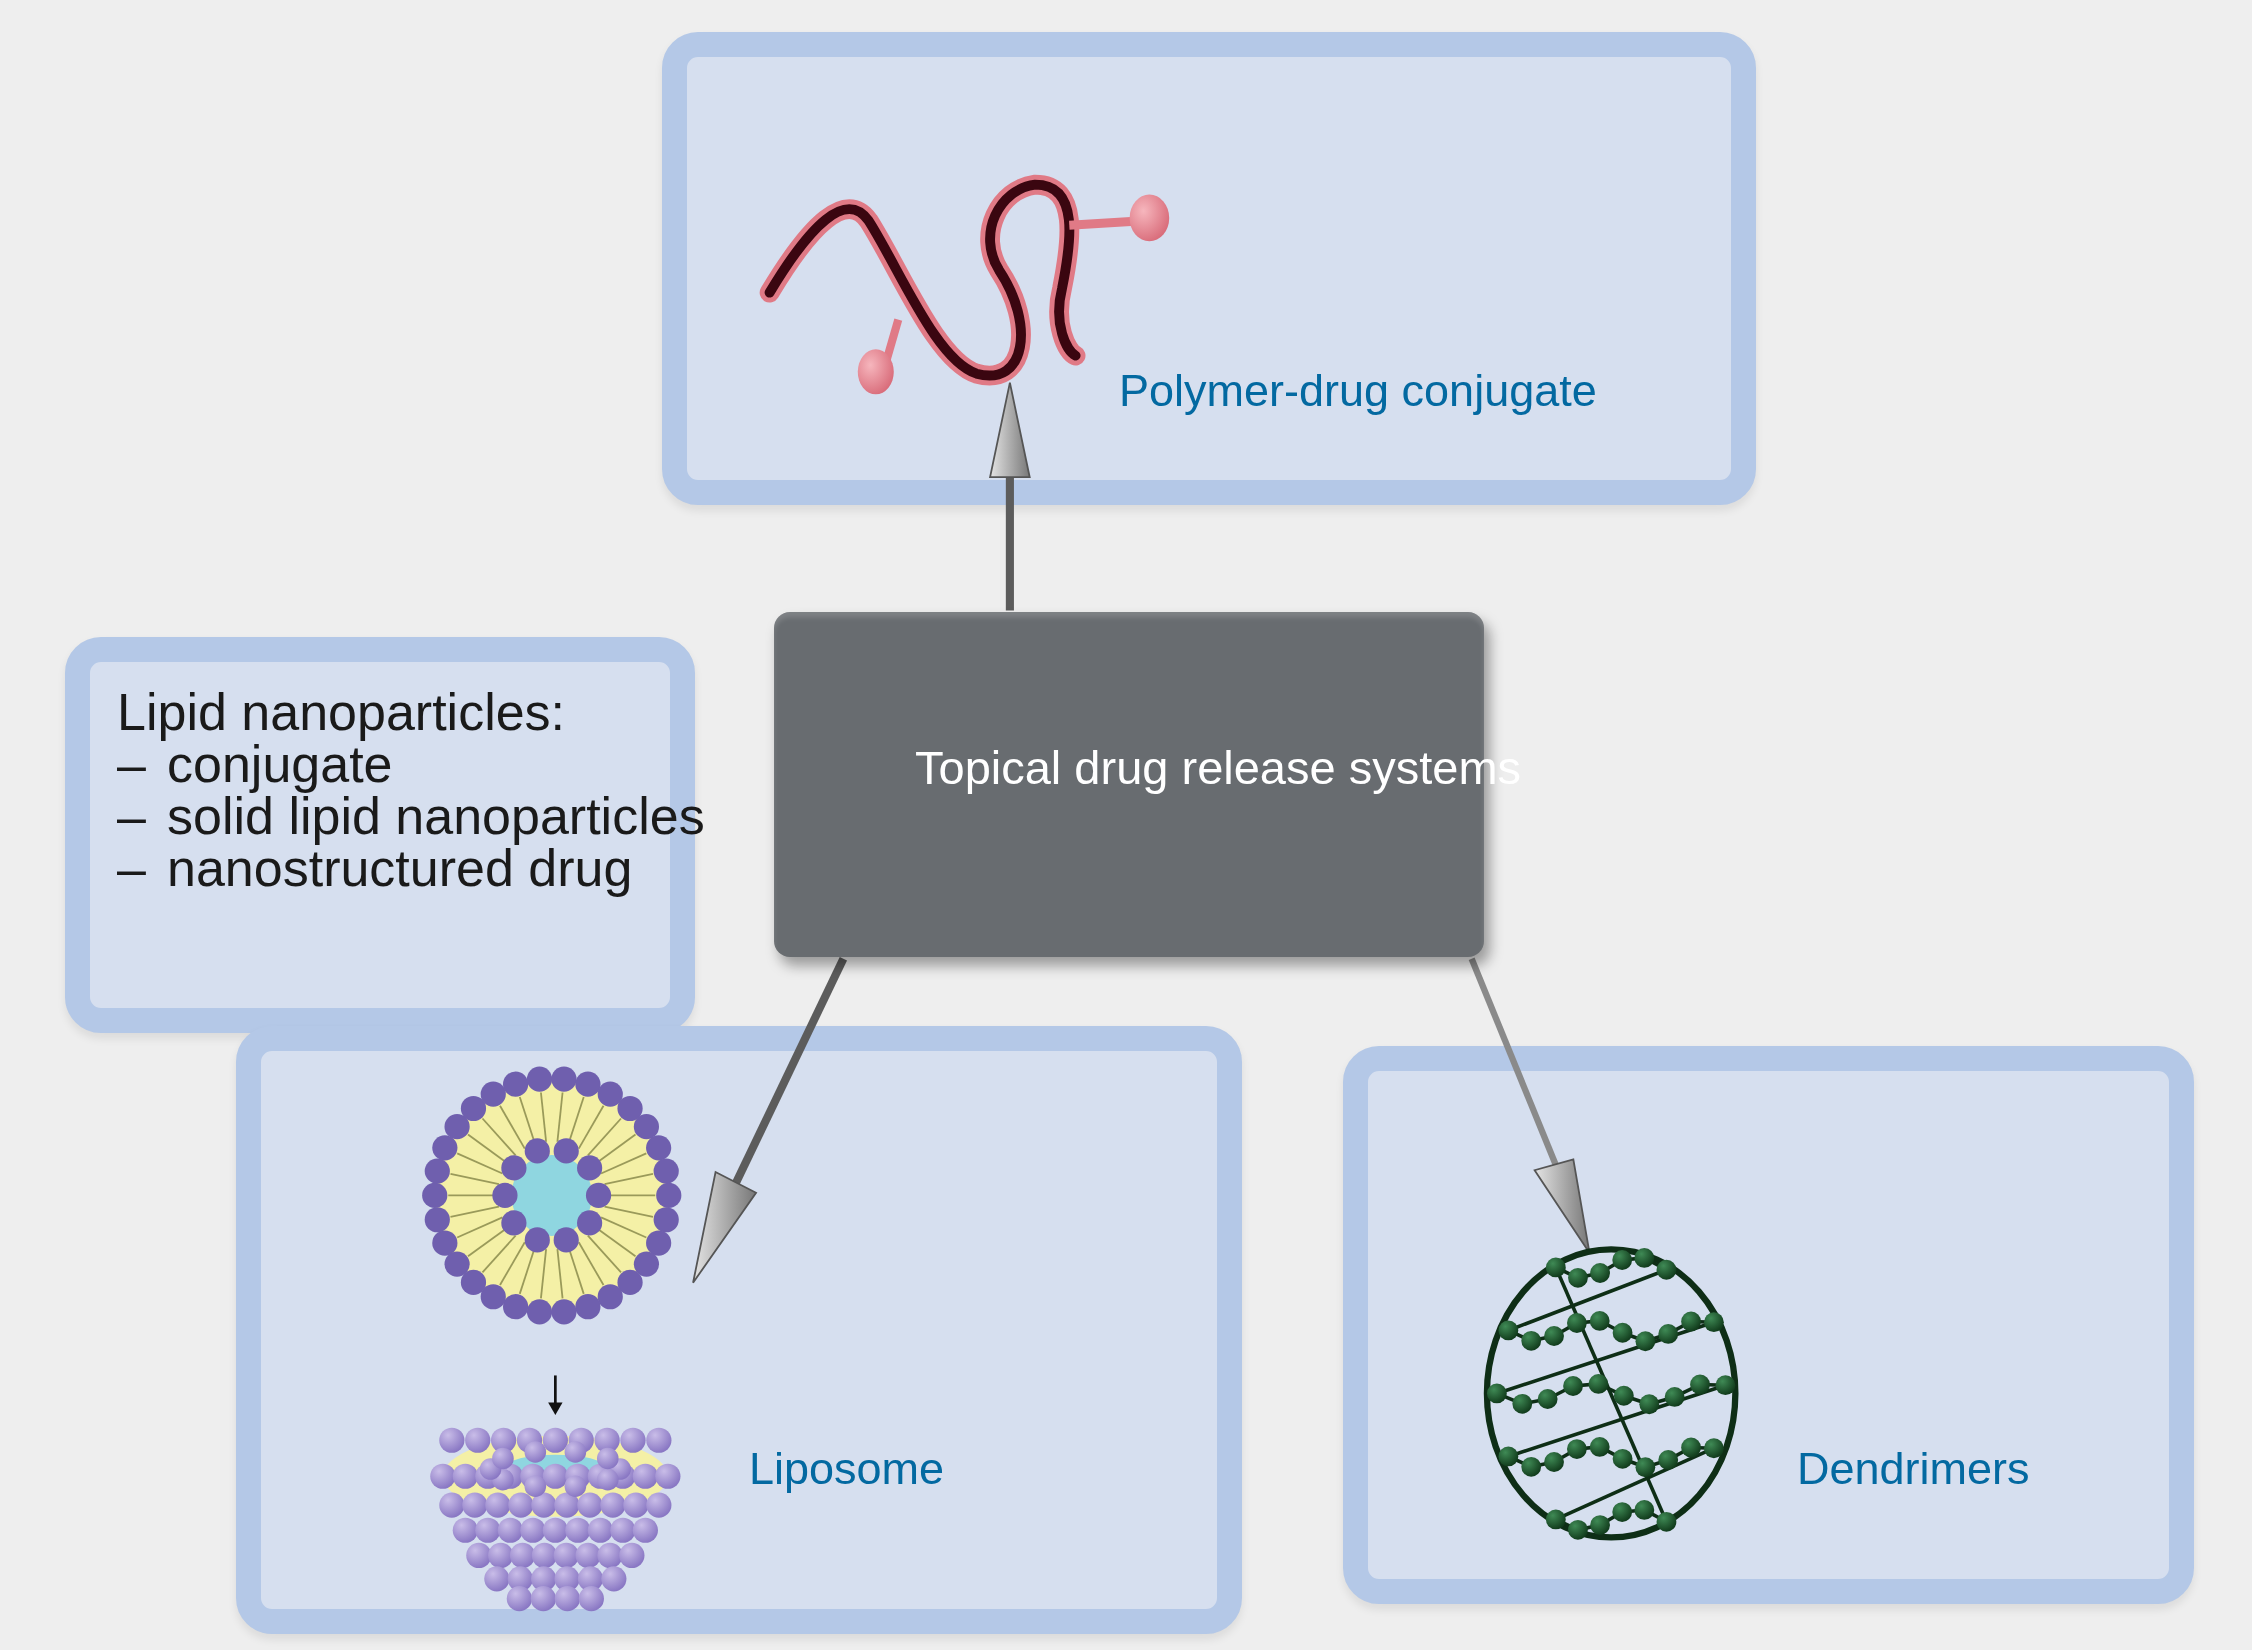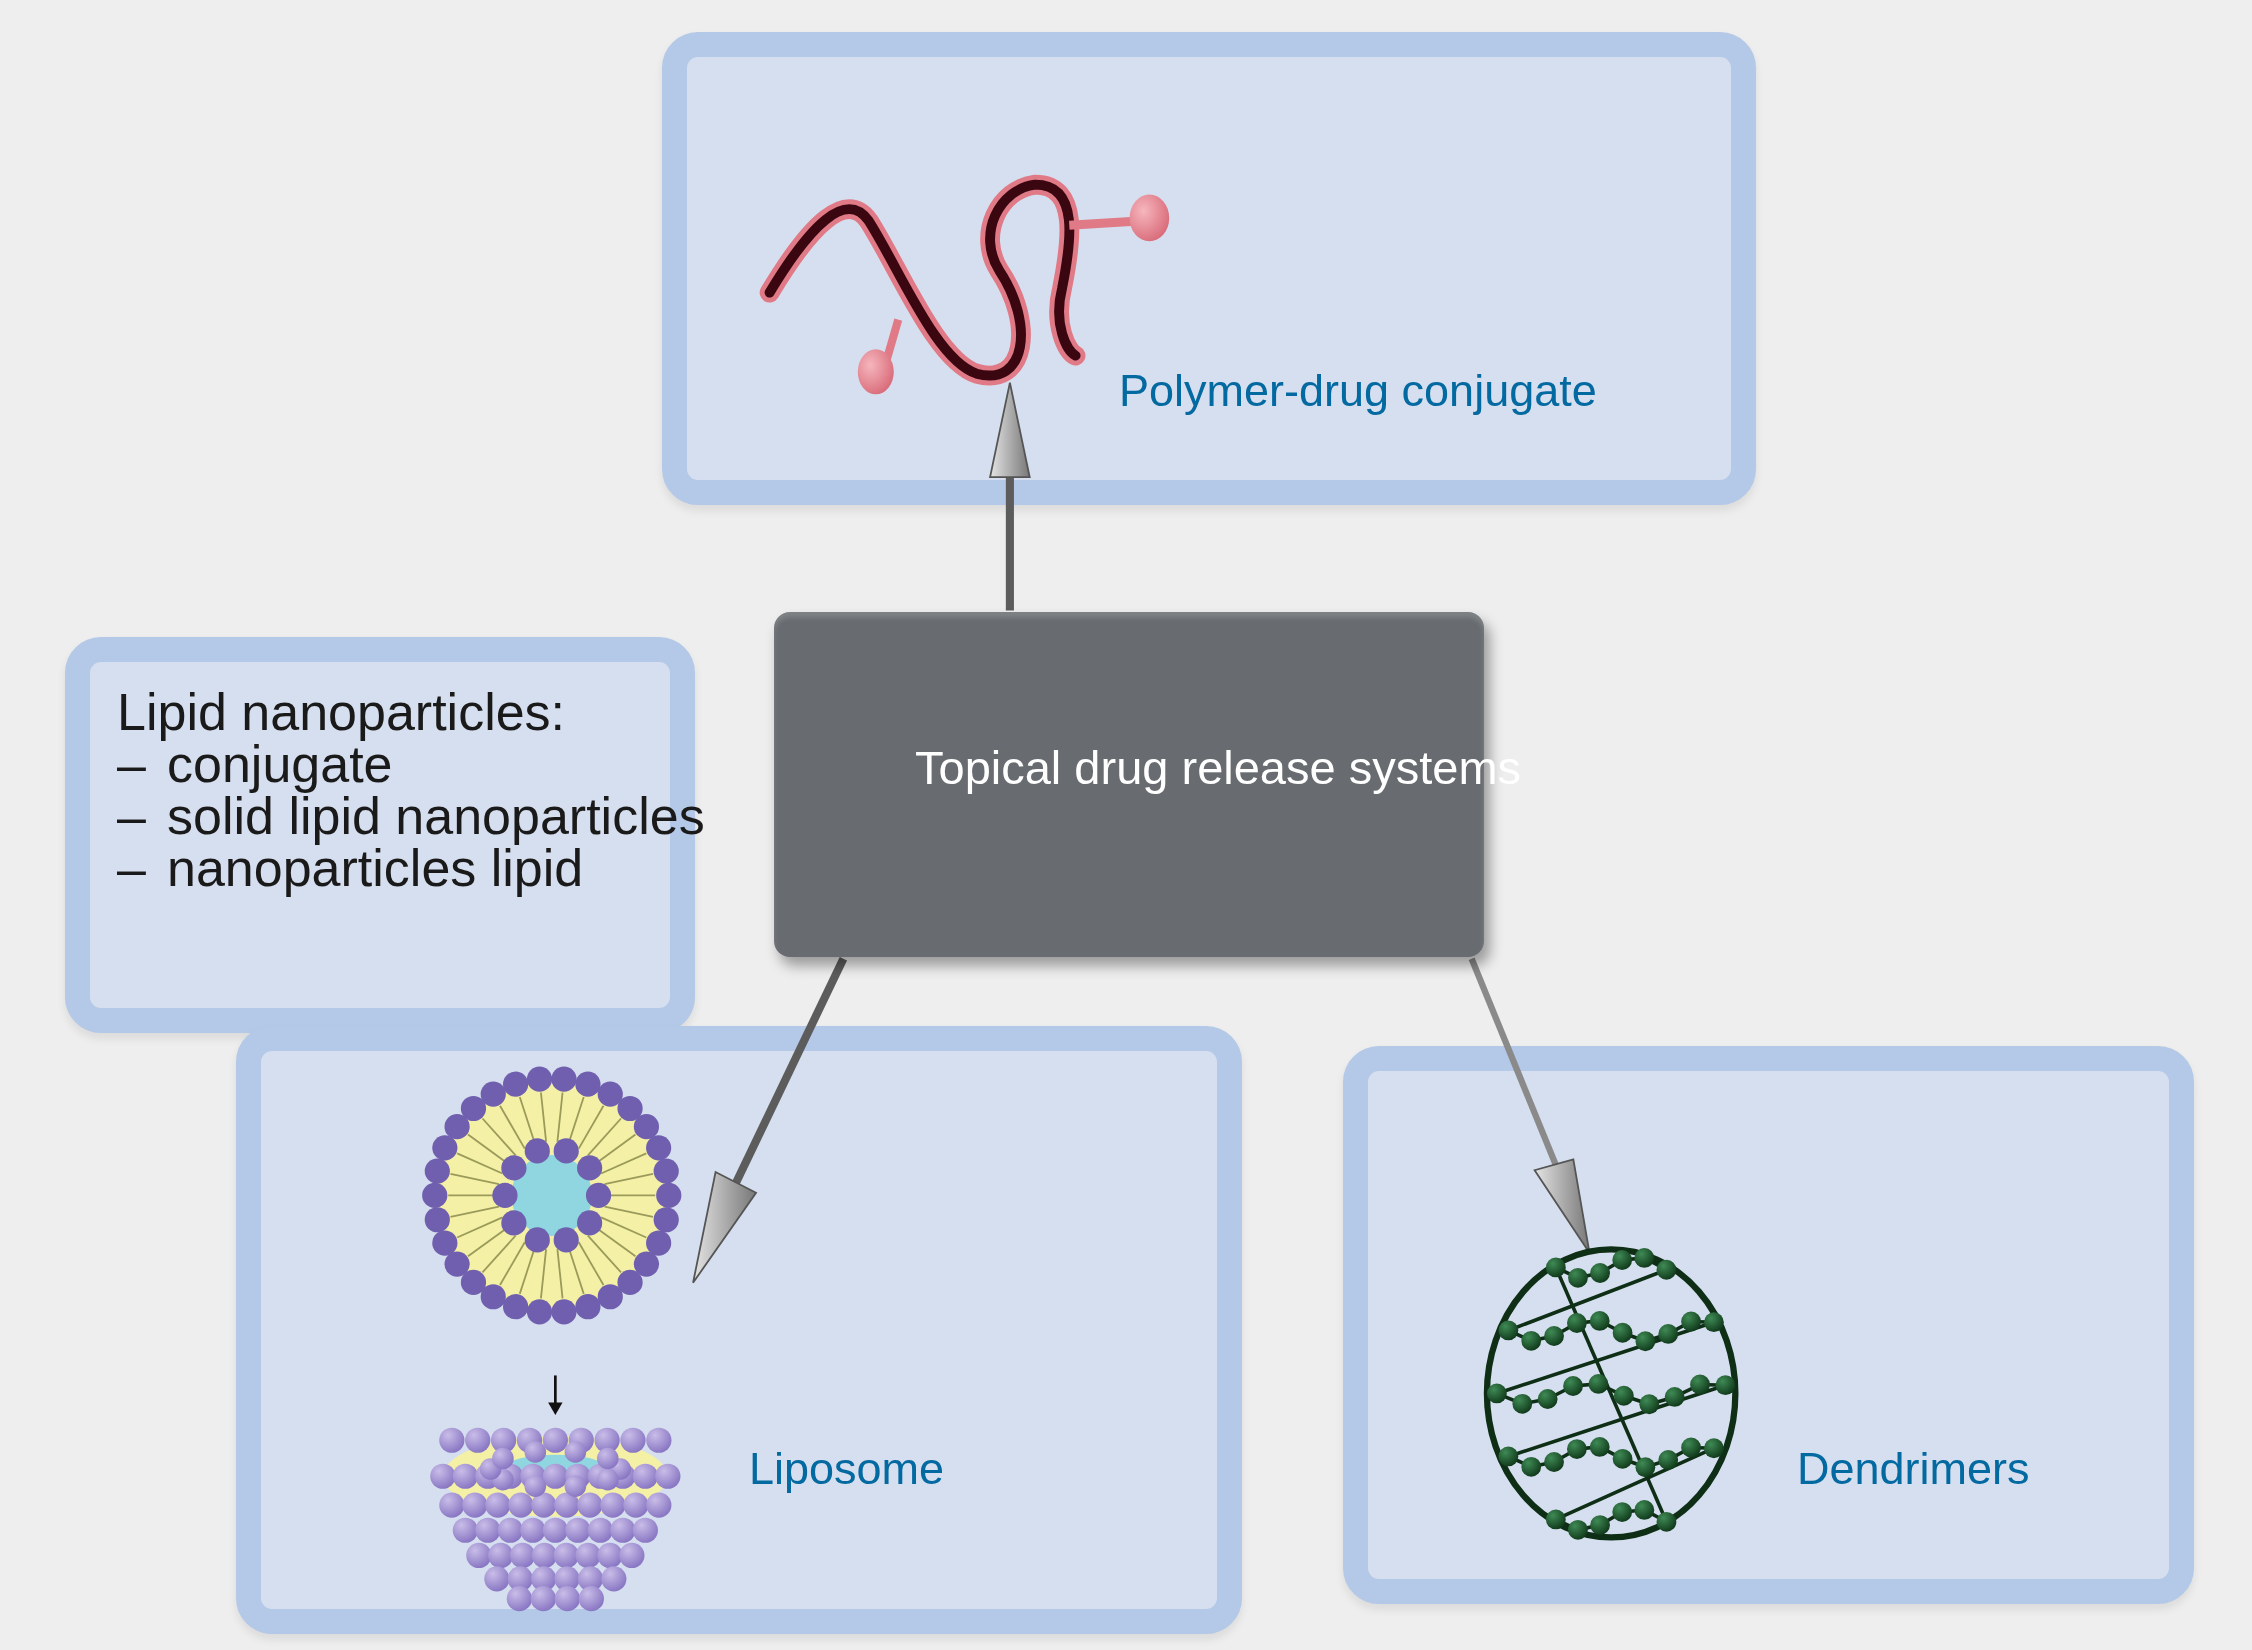--- a/index.html
+++ b/index.html
@@ -26,21 +26,21 @@
   <div class="item">
       <span class="dash">–</span>
       <span>conjugate</span>
     </div>
   <div class="item">
       <span class="dash">–</span>
       <span>solid lipid nanoparticles</span>
     </div>
   <div class="item">
       <span class="dash">–</span>
-      <span>nanoparticles lipid</span>
+      <span>nanostructured drug</span>
     </div>
 </div>
 
 <div class="label" style="left:1119px;top:365px;">Polymer-drug conjugate</div>
 <div class="label" style="left:749px;top:1443px;">Liposome</div>
 <div class="label" style="left:1797px;top:1443px;">Dendrimers</div>
 
 <svg width="2252" height="1651" viewBox="0 0 2502 1834">
   <defs>
     <radialGradient id="ball" cx="0.35" cy="0.35" r="0.7">

